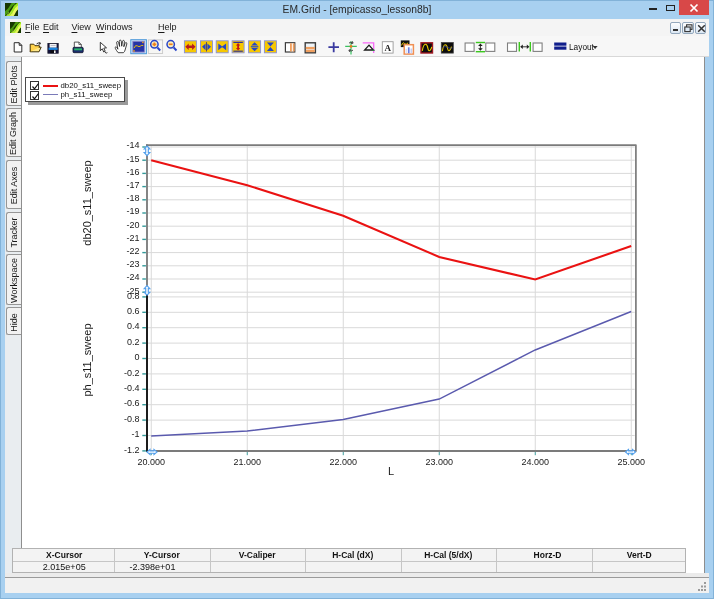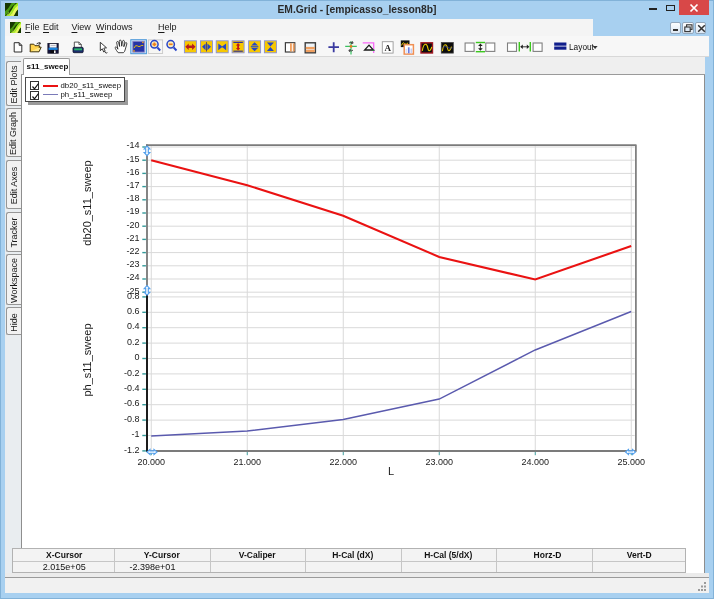--- a/index.html
+++ b/index.html
@@ -1,23 +1,23 @@
 <!DOCTYPE html>
 <html><head><meta charset="utf-8"><style>
 * { margin:0; padding:0; box-sizing:border-box; }
 html,body { width:714px; height:599px; overflow:hidden; font-family:"Liberation Sans",sans-serif; }
 #win { position:absolute; inset:0; background:#a8d0f0; }
 #edge { position:absolute; inset:0; border:1px solid #82b2d8; pointer-events:none; z-index:50; }
-#title { position:absolute; left:0; top:0; width:100%; height:15px; color:#2a2a2a;font-weight:bold; }
+#title { position:absolute; left:0; top:0; width:100%; height:15px; color:#2a2a2a; }
 #title .txt { position:absolute; width:100%; top:3.5px; text-align:center; font-size:10.3px; }
 #minb { position:absolute; left:649px; top:8.3px; width:8px; height:1.8px; background:#222; }
 #maxb { position:absolute; left:665.5px; top:4.5px; width:9.5px; height:6.5px; border:1.3px solid #222; background:transparent; }
 #closeb { position:absolute; left:678.5px; top:0; width:30.5px; height:14.5px; background:#d84848; z-index:60; }
 #closeb svg { position:absolute; left:10px; top:2.5px; }
-#menubar { position:absolute; left:5px; top:19px; width:588px; height:16.5px; background:#f4f4f4; }
+#menubar { position:absolute; left:5px; top:19px; width:704px; height:16.5px; background:#f4f4f4; }
 .mi { position:absolute; top:3px; font-size:9px; color:#1a1a1a; }
 .mi u { text-decoration-thickness:0.8px; text-underline-offset:1.5px; }
 .mdib { position:absolute; top:2.5px; width:11.5px; height:12px; border:1px solid #93a8bd; border-radius:2px;
         background:linear-gradient(#fcfdfe,#dce8f4); }
 #toolbar { position:absolute; left:5px; top:35.5px; width:704px; height:21px; background:#f7f7f7; border-bottom:1px solid #d8d8d8; }
 #sidebar { position:absolute; left:5px; top:56.5px; width:16px; height:520.5px; background:#e9edf0; }
 .vtab { position:absolute; left:0.5px; width:15px; background:#f2f2f2; border:1px solid #969696; border-right:none; border-radius:2.5px 0 0 2.5px; }
 .vtab span { position:absolute; font-size:9px; color:#1a1a1a; text-align:center; line-height:15px; transform:rotate(-90deg); white-space:nowrap; }
 #doc { position:absolute; left:21px; top:56.5px; width:684px; height:517px; background:#fff; border:1px solid #8e8e8e; border-top:none; }
 #tabstrip { position:absolute; left:21px; top:56.5px; width:684px; height:18px; background:#efefef; border-bottom:1px solid #9a9a9a; z-index:3; }
@@ -208,23 +208,20 @@
 <div class="vtab" style="top:155.0px;height:40.0px">
         <span style="width:40.0px;height:15px;left:-12.5px;top:12.5px">Tracker</span>
       </div>
 <div class="vtab" style="top:197.5px;height:51px">
         <span style="width:51px;height:15px;left:-18.0px;top:18.0px">Workspace</span>
       </div>
 <div class="vtab" style="top:250.5px;height:28px">
         <span style="width:28px;height:15px;left:-6.5px;top:6.5px">Hide</span>
       </div>
 </div>
-  <div id="tabstrip">
-      <div id="tab1">s11_sweep</div>
-    </div>
   <svg id="chart" width="714" height="545" viewBox="0 0 714 545">
       <line x1="151.25" y1="146.0" x2="151.25" y2="450.7" stroke="#d9d9d9" stroke-width="1"></line>
 <line x1="247.25" y1="146.0" x2="247.25" y2="450.7" stroke="#d9d9d9" stroke-width="1"></line>
 <line x1="343.25" y1="146.0" x2="343.25" y2="450.7" stroke="#d9d9d9" stroke-width="1"></line>
 <line x1="439.25" y1="146.0" x2="439.25" y2="450.7" stroke="#d9d9d9" stroke-width="1"></line>
 <line x1="535.25" y1="146.0" x2="535.25" y2="450.7" stroke="#d9d9d9" stroke-width="1"></line>
 <line x1="631.25" y1="146.0" x2="631.25" y2="450.7" stroke="#d9d9d9" stroke-width="1"></line>
 <line x1="148.0" y1="147.0" x2="634.7" y2="147.0" stroke="#d9d9d9" stroke-width="1"></line>
 <line x1="142.3" y1="147.0" x2="145.9" y2="147.0" stroke="#339a9a" stroke-width="1.4"></line>
 <text x="139.5" y="148.4" text-anchor="end" class="tk">-14</text>

